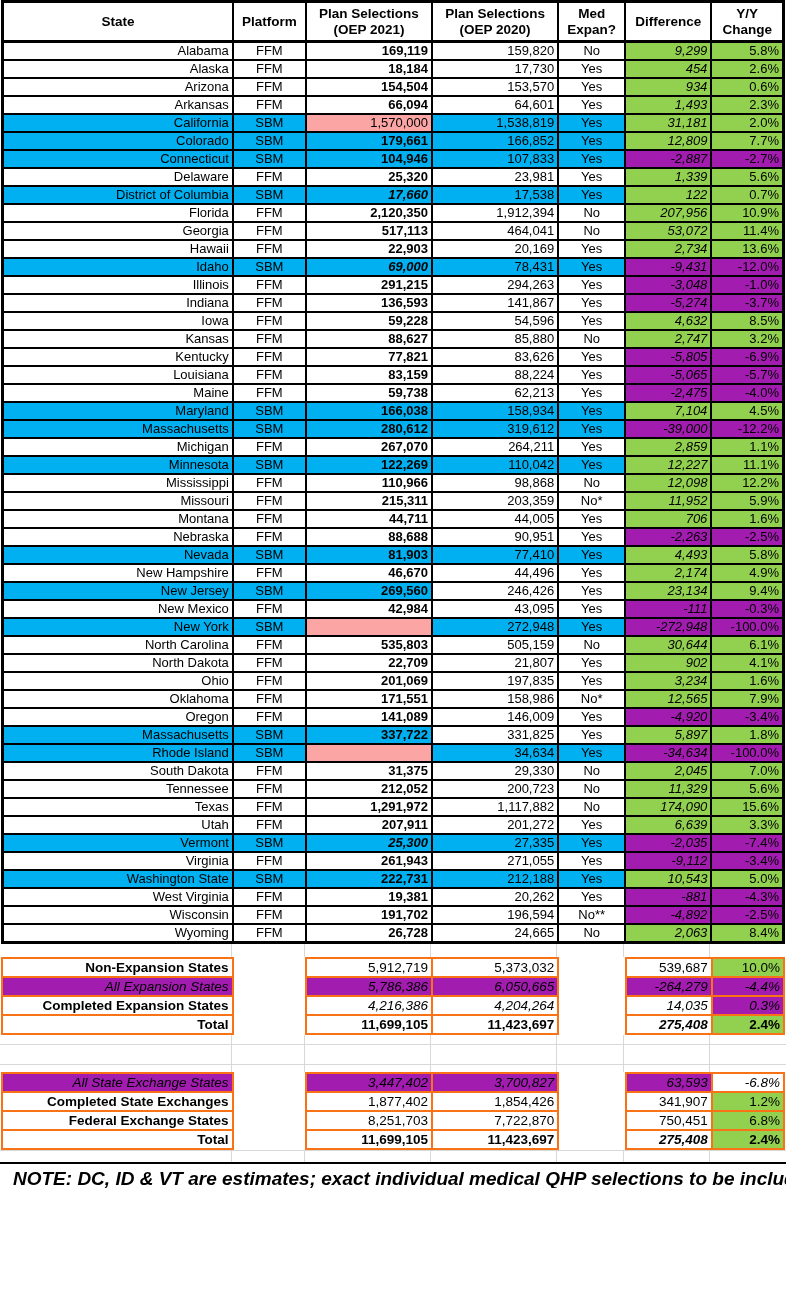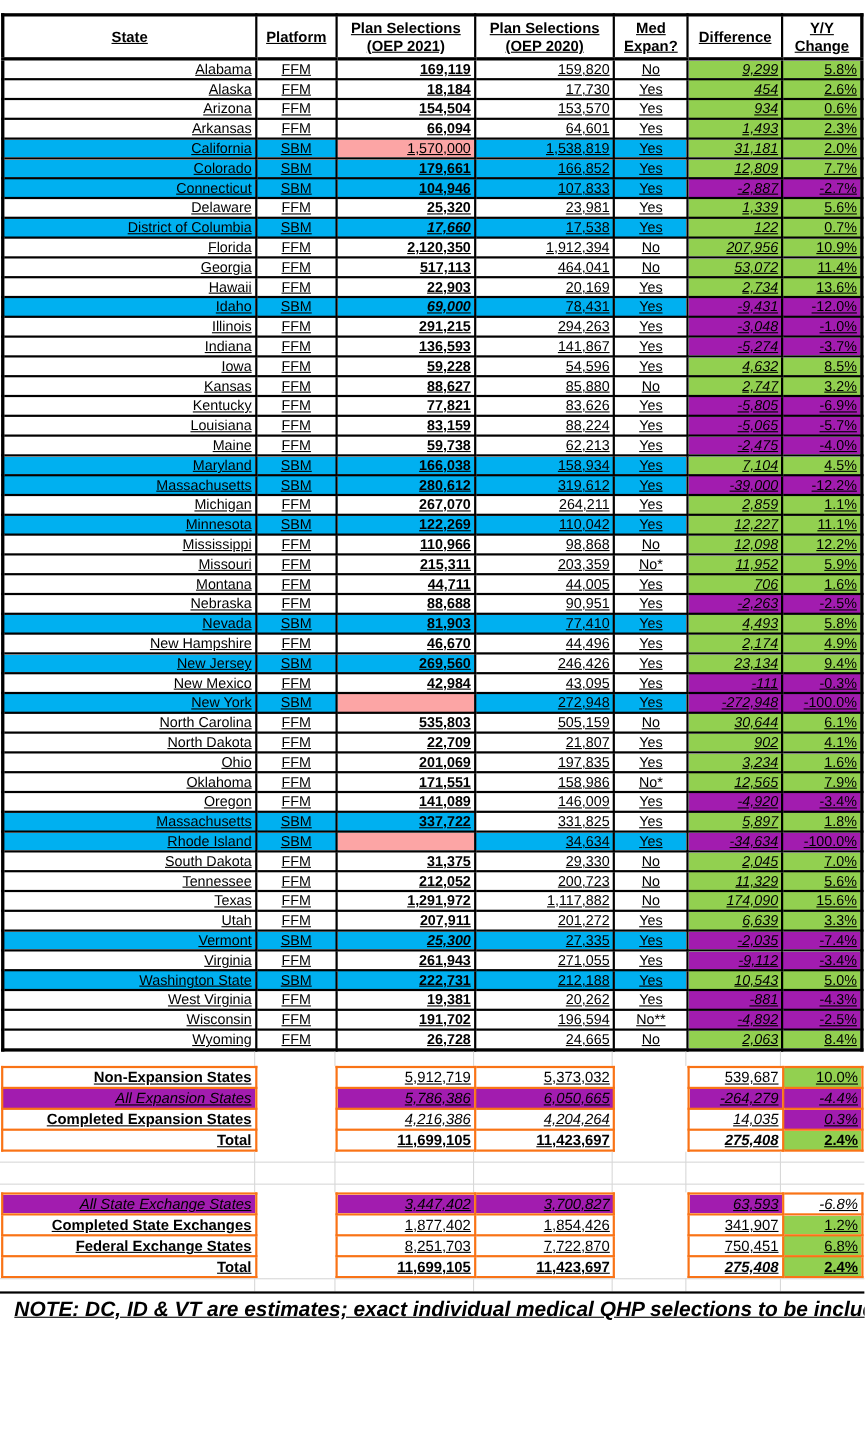--- a/index.html
+++ b/index.html
@@ -1,17 +1,17 @@
 <!DOCTYPE html>
 <html><head>
 <meta charset="utf-8">
 <style>
   html,body{margin:0;padding:0;background:#fff;}
   body{width:786px;font-family:"Liberation Sans",sans-serif;color:#000;-webkit-font-smoothing:antialiased;}
-  .wrap{padding-top:12px;text-decoration:underline;}
+  .wrap{padding-top:0;}
   table{border-collapse:collapse;table-layout:fixed;width:784px;margin-left:1px;}
   col.c-state{width:230px}
   col.c-plat{width:73px}
   col.c-21{width:126px}
   col.c-20{width:126px}
   col.c-med{width:67px}
   col.c-diff{width:86px}
   col.c-yy{width:72px}
 
   #main-table{border:3px solid #000;}

